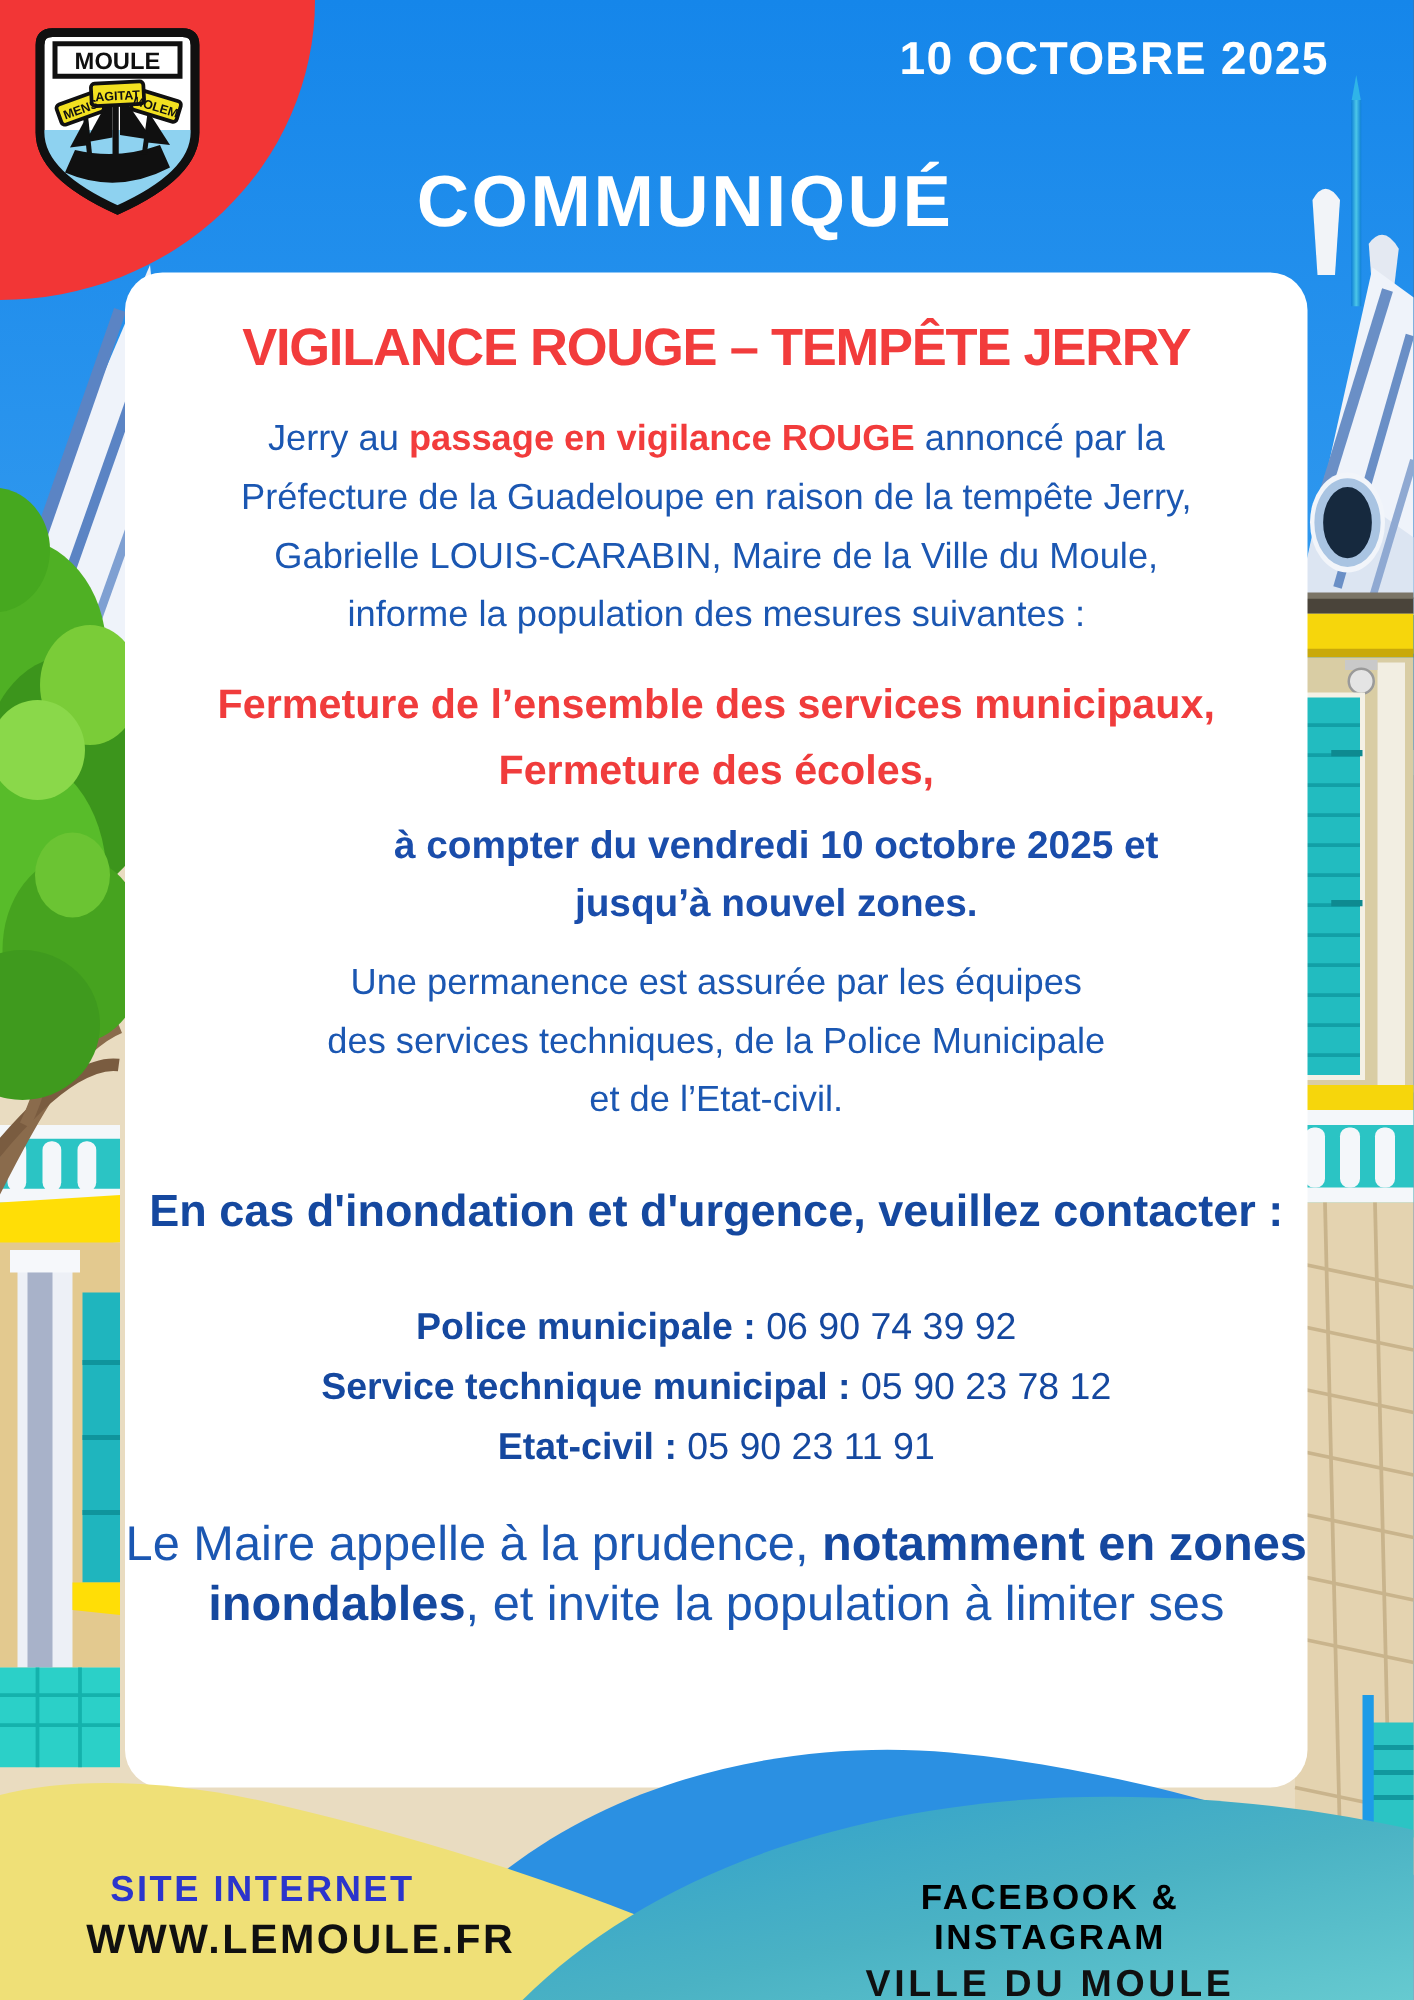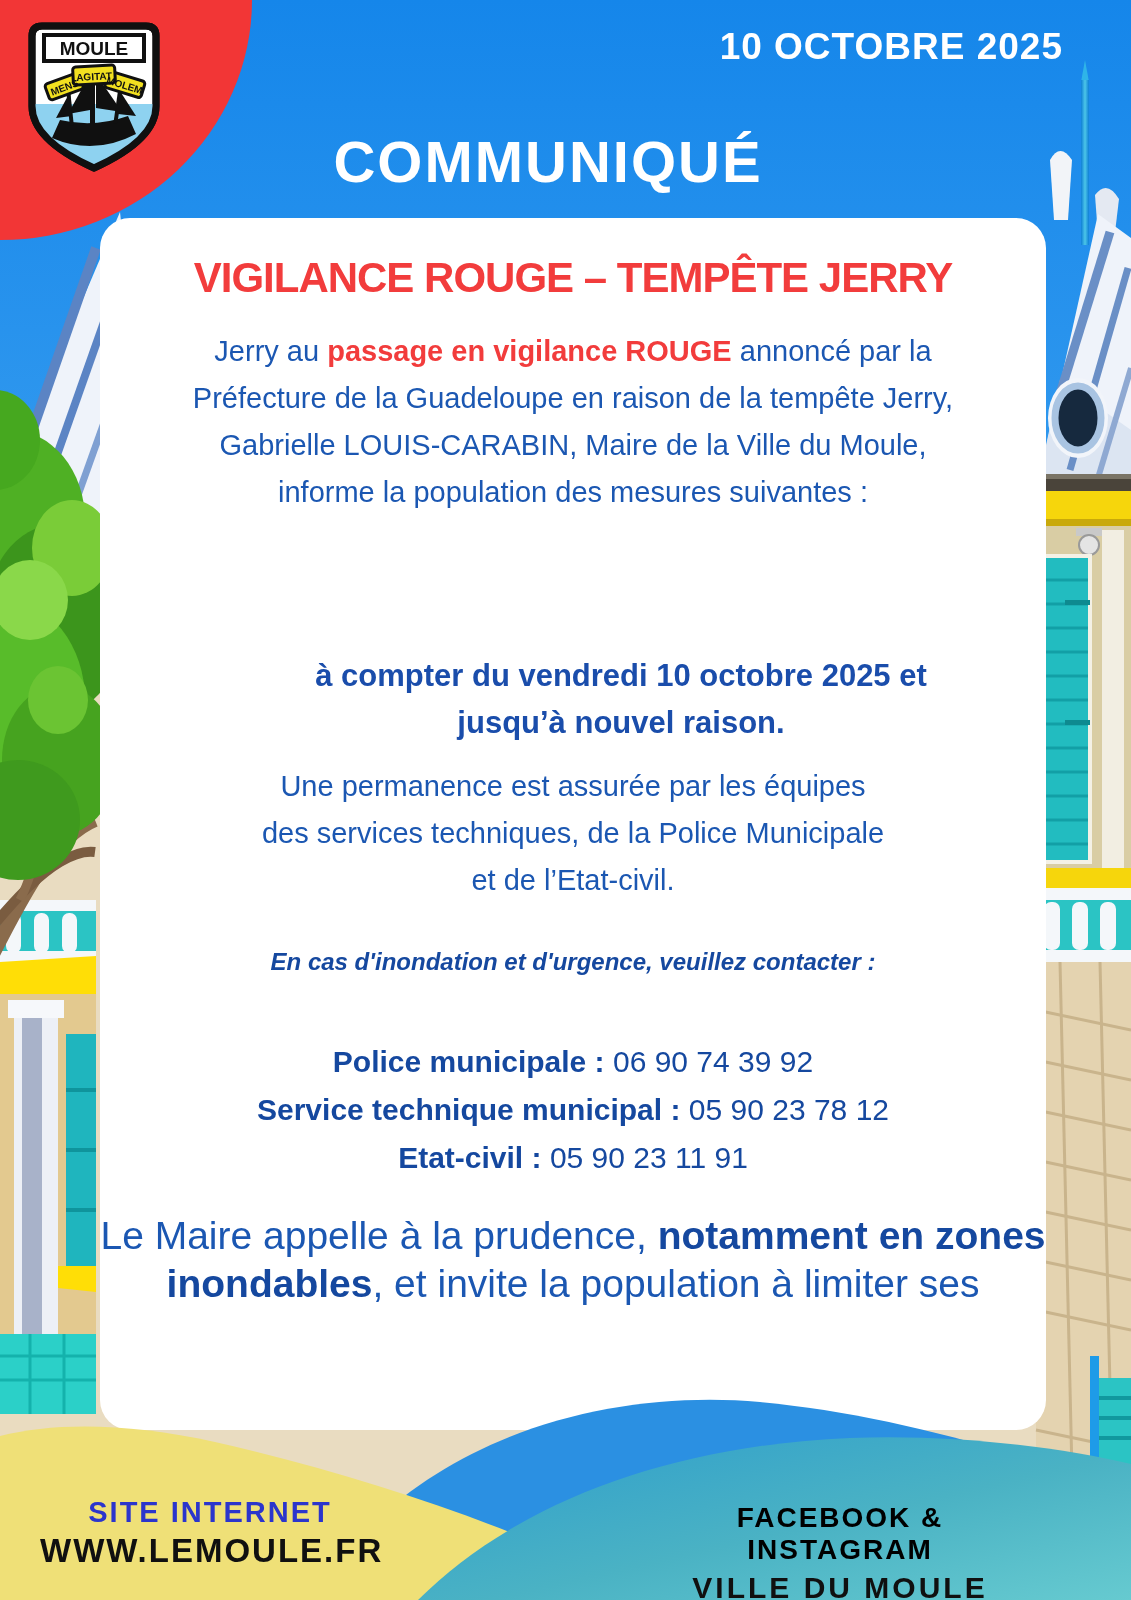--- a/index.html
+++ b/index.html
@@ -34,31 +34,31 @@
   .card .block{position:absolute;left:0;width:100%;}
   .line{white-space:nowrap;}
   .headline{
     top:36px;font-size:42px;font-weight:bold;color:#F23C3C;letter-spacing:-1px;
   }
   .intro{top:110px;font-size:29px;color:#1B57B2;line-height:47px;}
   .intro .red-b{color:#F23C3C;font-weight:bold;}
   .closure{top:318px;font-size:33px;font-weight:bold;color:#F03C3C;line-height:53px;}
   .effective{top:434px;font-size:31px;font-weight:bold;color:#1A4DAB;line-height:47px;padding-left:48px;}
   .permanence{top:545px;font-size:29px;color:#1B57B2;line-height:47px;}
-  .emergency{top:730px;font-size:24px;font-weight:bold;color:#15489F;font-style:italic;}
+  .emergency{top:730px;font-size:36px;font-weight:bold;color:#15489F;}
   .contacts{top:820px;font-size:30px;color:#15489F;line-height:48px;}
   .contacts .c-label{font-weight:bold;}
   .advice{top:994px;font-size:39px;color:#1B57B2;line-height:48px;}
   .advice b{color:#15489F;}
   
   .waves{position:absolute;left:0;top:1380px;width:1131px;height:220px;}
   .footer-text{position:absolute;text-align:center;}
   .site{left:40px;top:1496px;width:340px;}
   .site-label{font-size:29px;font-weight:bold;color:#2B35CC;letter-spacing:2px;}
-  .site-url{font-size:33px;font-weight:bold;color:#101010;letter-spacing:2px;margin-top:3px;}
+  .site-url{font-size:33px;font-weight:bold;color:#101010;letter-spacing:2px;margin-top:3px;margin-left:29px;}
   .social{left:640px;top:1502px;width:400px;}
   .social-label{font-size:28px;font-weight:bold;color:#000000;letter-spacing:2px;}
   .social-handle{font-size:30px;font-weight:bold;color:#101010;letter-spacing:3px;margin-top:5px;}
 </style>
 </head>
 <body>
 
 <div class="poster">
 
   <svg class="scene" viewBox="0 0 1131 1600" aria-hidden="true">
@@ -252,24 +252,28 @@
 
     <div class="block headline">VIGILANCE ROUGE – TEMPÊTE JERRY</div>
 
     <div class="block intro">
       <div class="line"><span>Jerry au </span><span class="red-b">passage en vigilance ROUGE</span><span> annoncé par la</span></div>
       <div class="line">Préfecture de la Guadeloupe en raison de la tempête Jerry,</div>
       <div class="line">Gabrielle LOUIS-CARABIN, Maire de la Ville du Moule,</div>
       <div class="line">informe la population des mesures suivantes :</div>
     </div>
 
+    <div class="block closure">
+      <div class="line">Fermeture de l’ensemble des services municipaux,</div>
+      <div class="line">Fermeture des écoles,</div>
+    </div>
 
     <div class="block effective">
       <div class="line">à compter du vendredi 10 octobre 2025 et</div>
-      <div class="line">jusqu’à nouvel raison.</div>
+      <div class="line">jusqu’à nouvel zones.</div>
     </div>
 
     <div class="block permanence">
       <div class="line">Une permanence est assurée par les équipes</div>
       <div class="line">des services techniques, de la Police Municipale</div>
       <div class="line">et de l’Etat-civil.</div>
     </div>
 
     <div class="block emergency">En cas d'inondation et d'urgence, veuillez contacter :</div>
 

